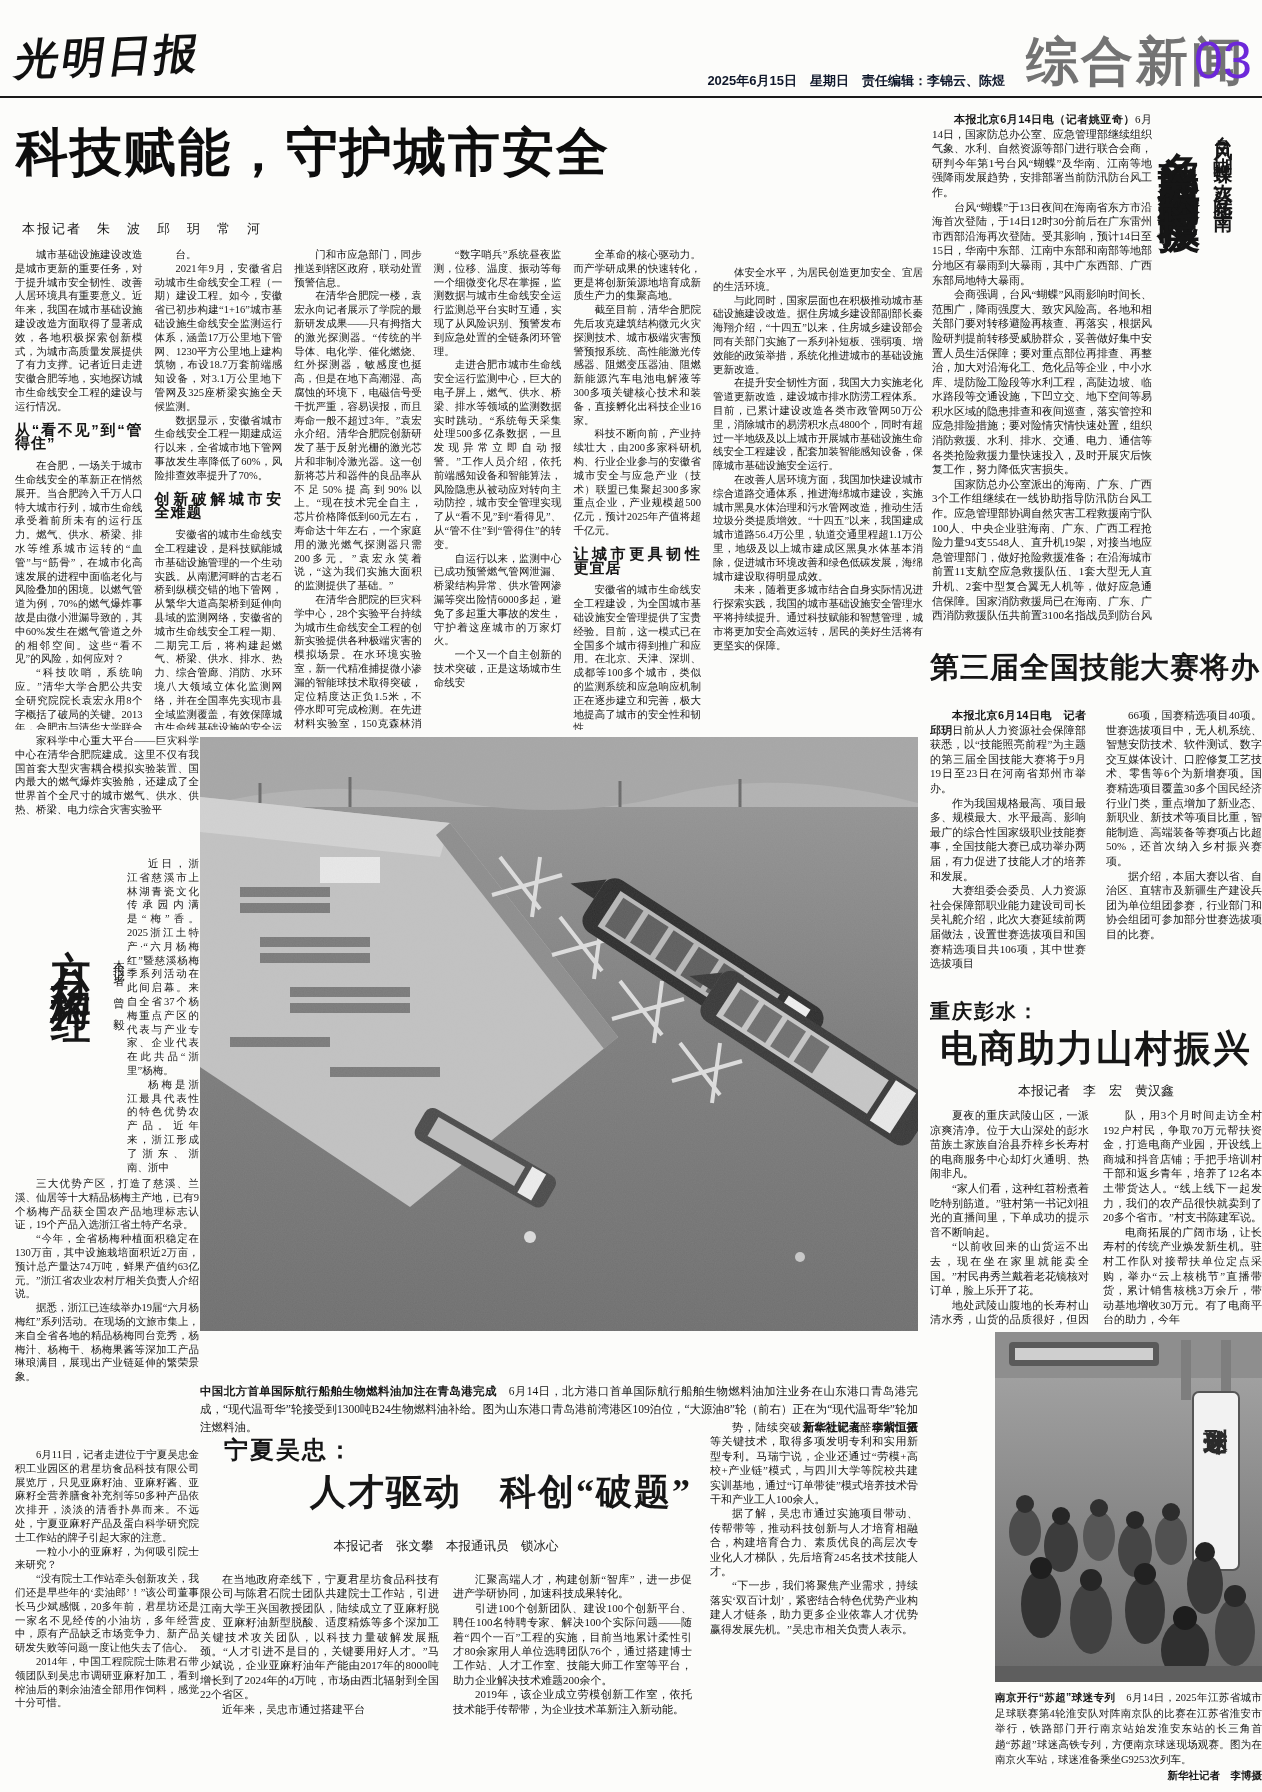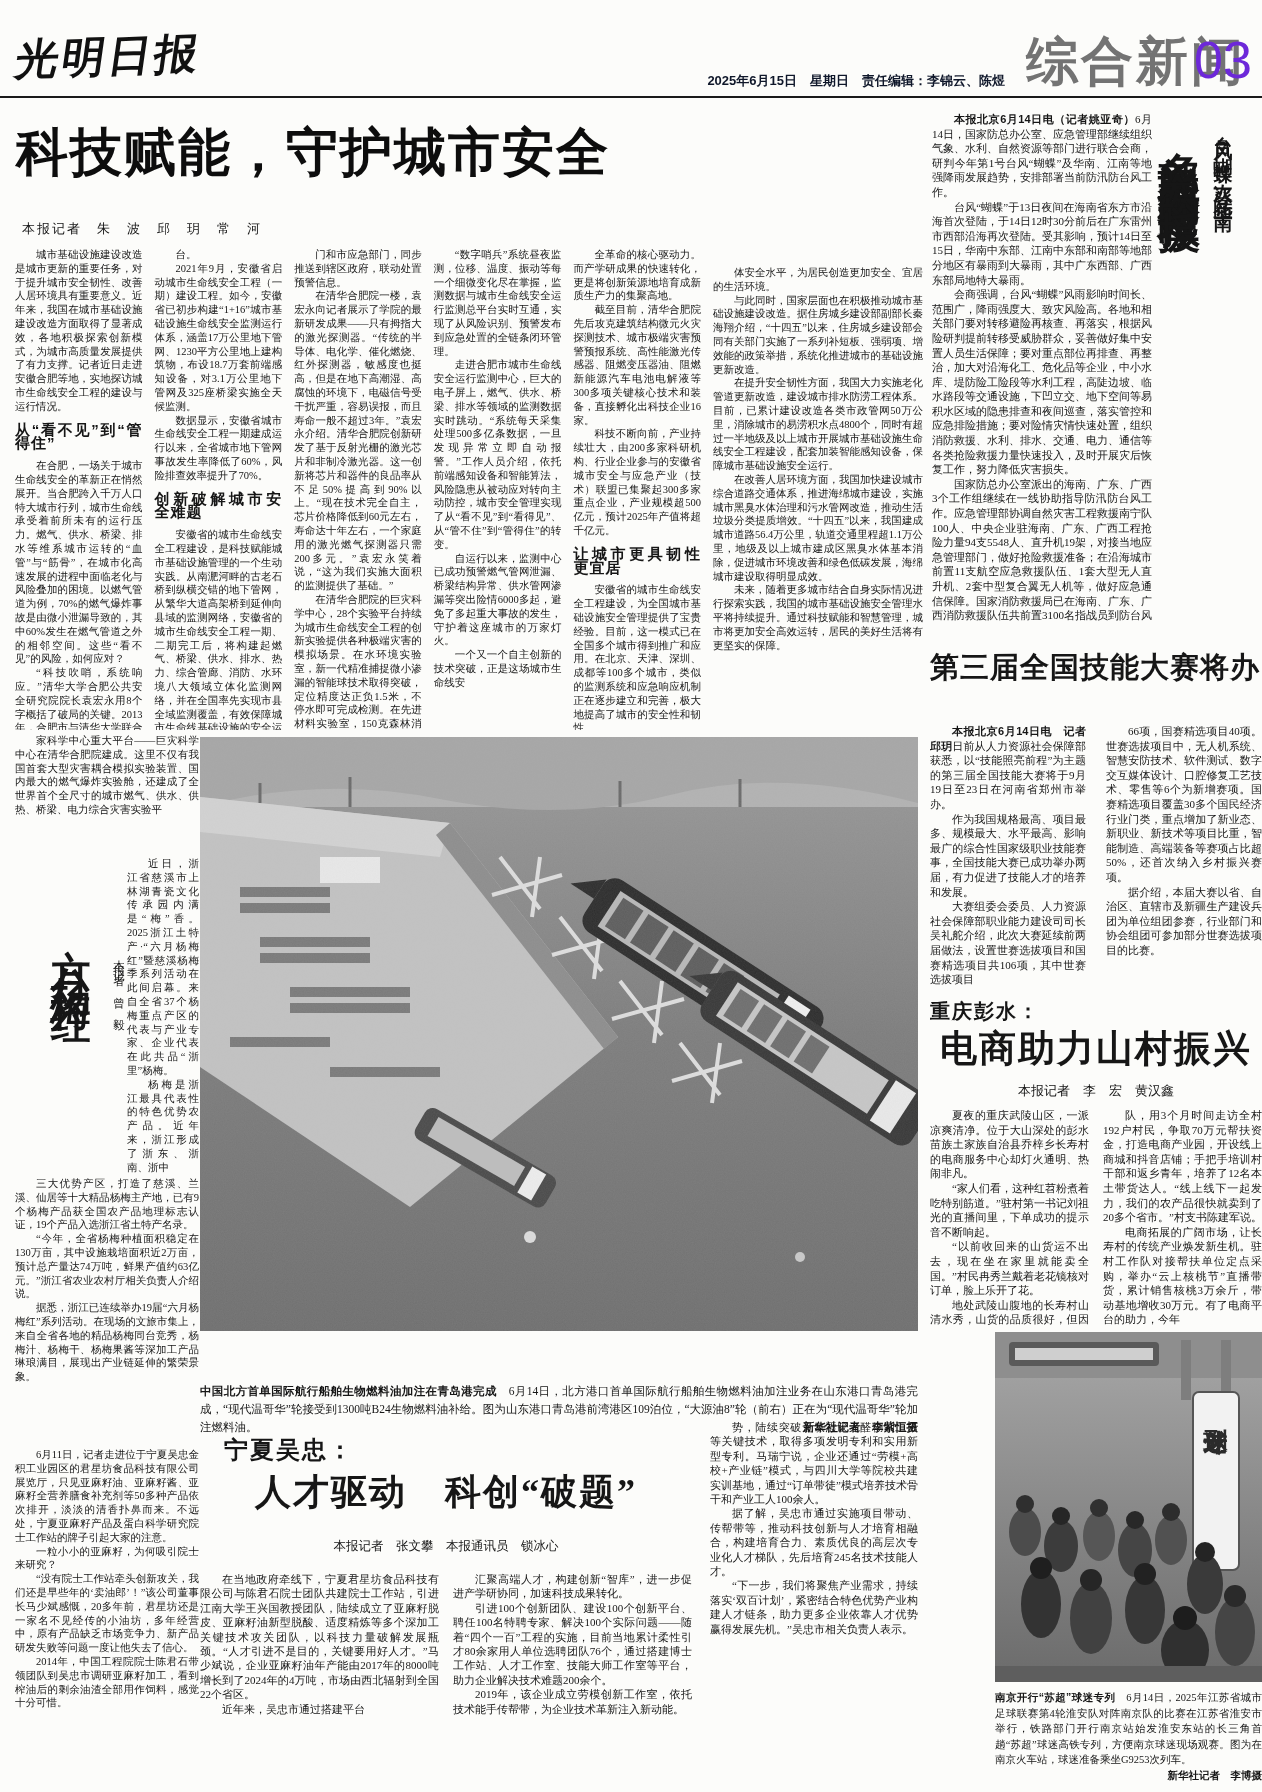--- a/index.html
+++ b/index.html
@@ -39,21 +39,21 @@
   
   .typhoon-body{position:absolute;left:932px;top:112px;width:220px;height:512px;font-size:11px;line-height:14.6px;}
   .vert{writing-mode:vertical-rl;}
   .typhoon-head-big{position:absolute;left:1158px;top:118px;height:505px;font-size:42px;font-weight:900;
         letter-spacing:5px;line-height:1.0;}
   .typhoon-kicker{position:absolute;left:1210px;top:120px;height:420px;font-family:"Liberation Sans",sans-serif;
         font-size:19px;font-weight:bold;letter-spacing:7px;}
   
   .skills-head{position:absolute;left:928px;top:648px;width:334px;font-size:29px;font-weight:900;
         text-align:center;letter-spacing:1px;}
-  .skills-body{position:absolute;left:930px;top:708px;width:332px;height:274px;display:flex;gap:20px;margin-top:16px;}
+  .skills-body{position:absolute;left:930px;top:708px;width:332px;height:274px;display:flex;gap:20px;}
   .skills-body .col,.peng-body .col{flex:1 1 0;height:100%;}
   .colflow{font-size:11px;line-height:14.6px;}
   
   .peng-kicker{position:absolute;left:930px;top:998px;font-family:"Liberation Sans",sans-serif;
         font-size:20px;font-weight:bold;letter-spacing:2px;}
   .peng-head{position:absolute;left:928px;top:1024px;width:336px;font-size:37px;font-weight:900;
         letter-spacing:2px;text-align:center;}
   .peng-byline{position:absolute;left:930px;top:1082px;width:332px;text-align:center;font-size:13px;}
   .peng-body{position:absolute;left:930px;top:1108px;width:332px;height:218px;display:flex;gap:14px;}
   
@@ -64,21 +64,21 @@
   .yangmei{position:absolute;left:15px;top:855px;width:184px;height:586px;}
   .ym-head{position:absolute;left:28px;top:62px;height:300px;font-size:40px;font-weight:900;letter-spacing:14px;}
   .ym-byline{position:absolute;left:96px;top:96px;height:200px;font-size:11.5px;letter-spacing:5px;}
   .ym-side{position:absolute;left:112px;top:2px;width:72px;height:316px;}
   .ym-bottom{position:absolute;left:0;top:322px;width:184px;height:262px;}
   
   .wz-col1{position:absolute;left:15px;top:1448px;width:184px;height:342px;}
   .wz-block{position:absolute;left:200px;top:1418px;width:718px;height:374px;}
   .wz-kicker{position:absolute;left:24px;top:16px;font-family:"Liberation Sans",sans-serif;
         font-size:24px;font-weight:bold;letter-spacing:2px;}
-  .wz-head{position:absolute;left:0;top:50px;width:492px;text-align:center;font-size:36px;
+  .wz-head{position:absolute;left:0;top:50px;width:492px;text-align:right;font-size:36px;
         font-weight:900;letter-spacing:2px;}
   .wz-byline{position:absolute;left:0;top:120px;width:492px;text-align:center;font-size:12.5px;}
   .wz-cols{position:absolute;left:0;top:154px;width:492px;height:220px;display:flex;gap:14px;}
   .wz-cols .col{flex:1 1 0;height:100%;font-size:11px;line-height:14.4px;}
   .wz-right{position:absolute;left:510px;top:2px;width:208px;height:372px;font-size:11px;line-height:14.4px;}
 </style>
 </head>
 <body>
 
 <div id="page" data-name="newspaper-page">

